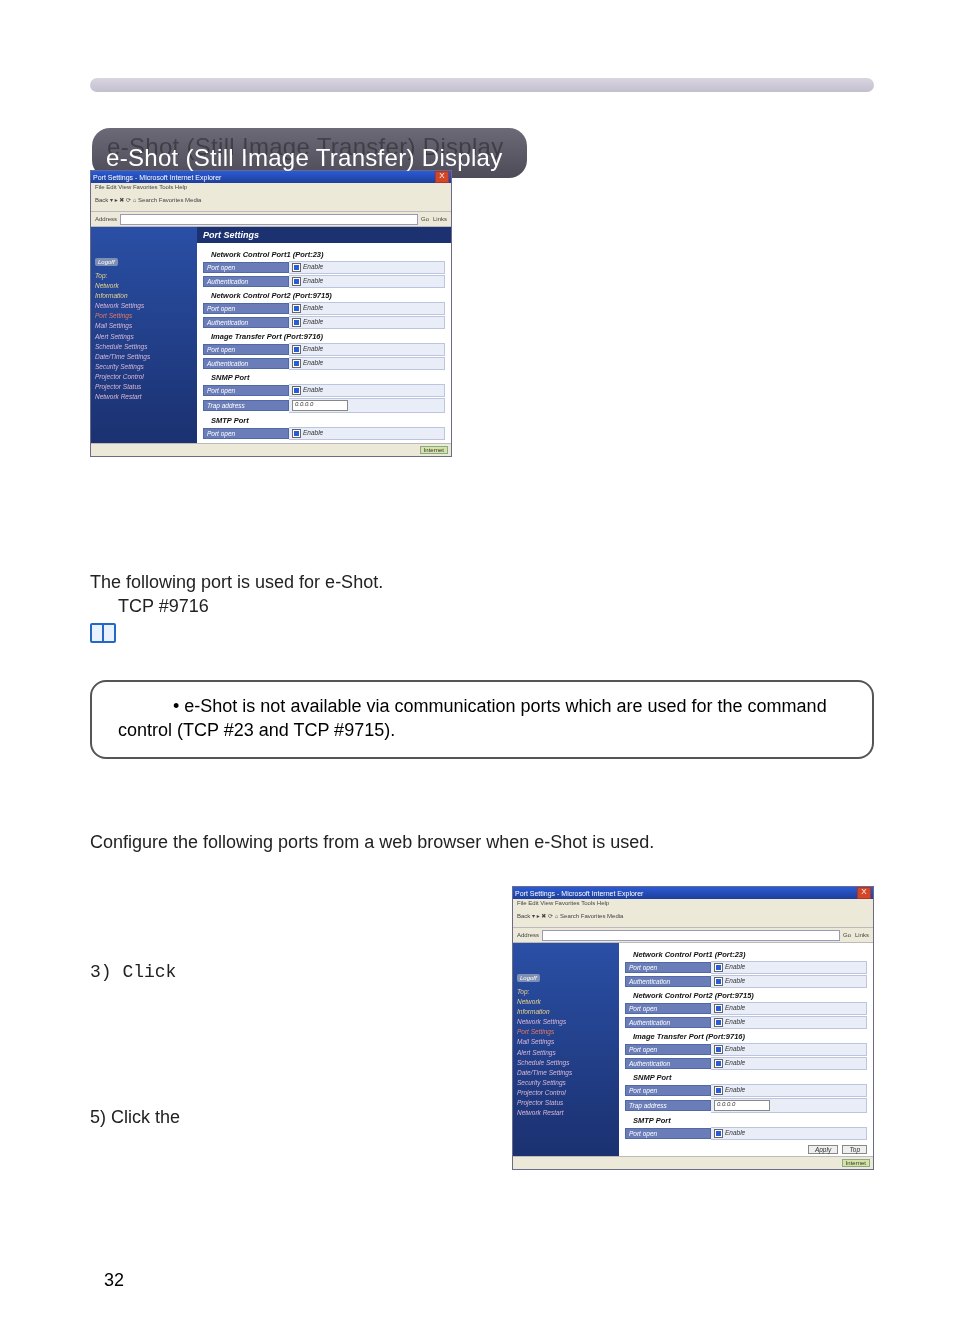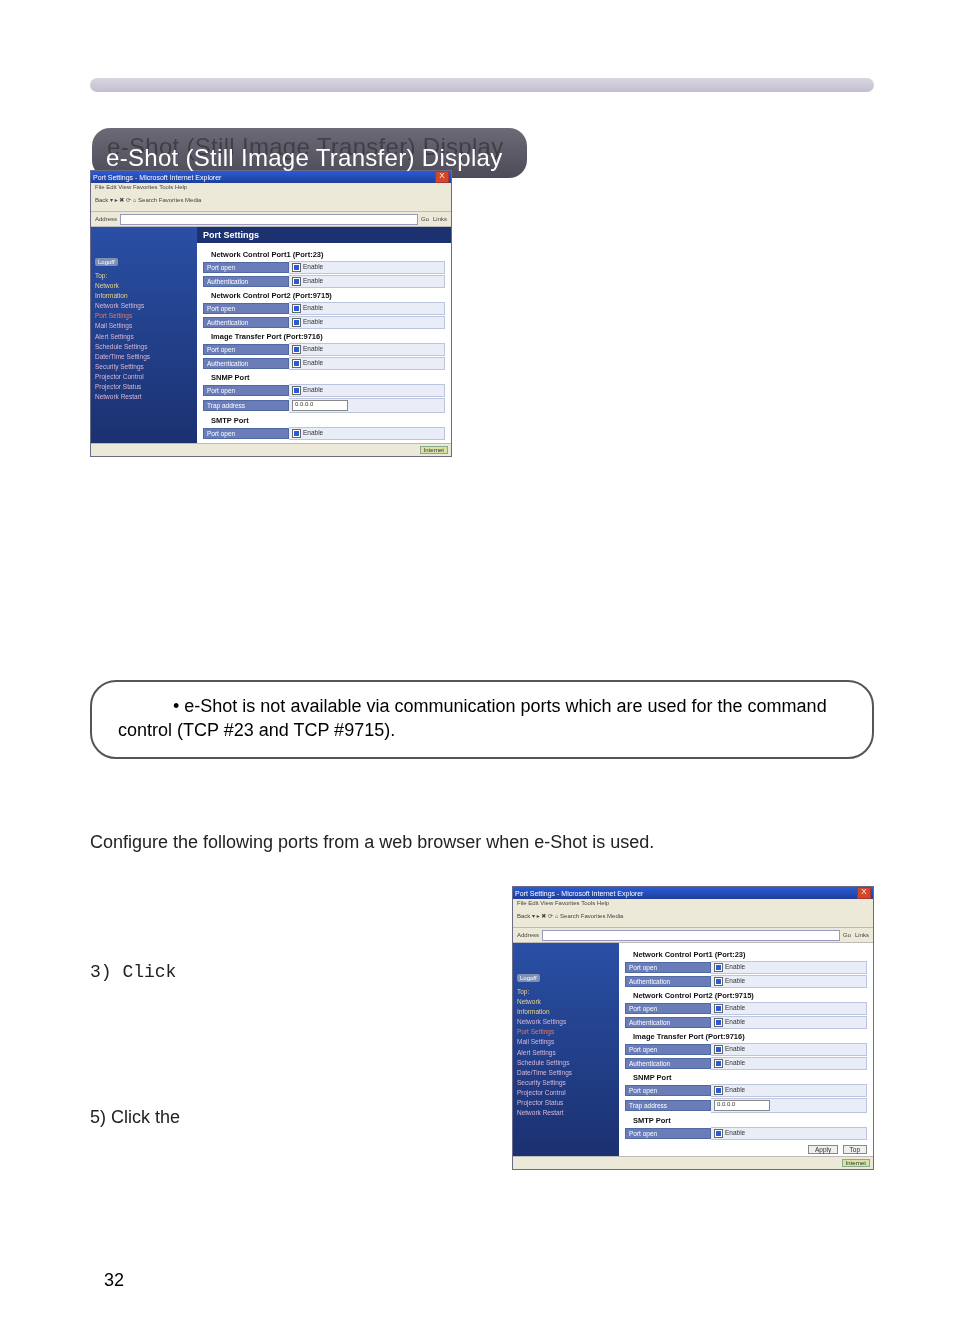--- a/index.html
+++ b/index.html
@@ -66,21 +66,21 @@
     justify-content:space-between;
     padding:0 2px;
     color:#fff;
     font-size:7px;
   }
   .ss-close { width:12px;height:10px;background:#d24726;border:1px solid #a33;line-height:8px;text-align:center;color:#fff;font-size:8px;}
   .ss-menubar { height:10px; background:#ece9d8;font-size:6px;color:#444;padding:1px 4px;}
   .ss-toolbar { height:14px; background:#ece9d8;font-size:6px;color:#444;padding:1px 4px;border-bottom:1px solid #bbb;}
   .ss-addrbar { height:12px; background:#ece9d8;font-size:6px;color:#444;padding:1px 4px;border-bottom:1px solid #bbb;display:flex;align-items:center;}
   .ss-addrbar .fld{flex:1;height:9px;background:#fff;border:1px solid #99b;margin:0 3px;}
-  .ss-body { display:flex; background:#fff;}
+  .ss-body { display:flex; background:#fff;font-style:italic;}
   .ss-side {
     width: 98px;
     background: linear-gradient(to bottom,#2a4fa5,#1b3170);
     color:#fff;
     font-size:6.5px;
     padding:3px 4px 5px;
   }
   .ss-side .logo { height:26px;}
   .ss-side .btn-logoff{ background:#7d8fb5;color:#fff;border-radius:2px;padding:1px 3px;margin:2px 0 4px;font-size:6px;display:inline-block;}
   .ss-side .lnk{ color:#e8d48a;margin:1px 0;}
@@ -110,21 +110,21 @@
     line-height: 1.35;
   }
   .book-icon {
     width: 22px; height: 16px; display:inline-block;
     border:2px solid #2268c4; background:#eaf2ff; border-radius:2px;
     position:relative;
   }
   .book-icon::after{content:"";position:absolute;left:50%;top:0;bottom:0;width:2px;background:#2268c4;transform:translateX(-1px);}
   .note-box {
     border: 2px solid #555;
-    border-radius: 26px;
+    border-radius: 16px;
     padding: 12px 26px 14px;
     font-size: 18px;
     line-height: 1.35;
   }
   .page-num{
     position:absolute;
     left:104px;
     bottom:48px;
     font-size:18px;
   }
@@ -216,20 +216,25 @@
               <div class="ss-cell-r"><span class="ss-chk on"></span>Enable</div>
             </div>
           </div>
       </div>
     </div>
     <div class="ss-status">
       <span class="ss-ind">Internet</span>
     </div>
   </div>
 
+  <div class="body-text" style="position:absolute; left:90px; top:570px; right:80px;">
+    <div>The following port is used for e-Shot.</div>
+    <div style="padding-left:28px">TCP #9716</div>
+    <div style="margin-top:4px"><span class="book-icon"></span></div>
+  </div>
 
   <div class="note-box" style="position:absolute; left:90px; right:80px; top:680px;">
     <span style="visibility:hidden">NOTE </span><span>• e-Shot is not available via communication ports which are used for the command control (TCP #23 and TCP #9715).</span>
   </div>
 
   <div class="body-text" style="position:absolute; left:90px; top:830px; right:80px;">Configure the following ports from a web browser when e-Shot is used.</div>
 
   <div class="body-text" style="position:absolute; left:90px; top:960px;font-family:Liberation Mono, monospace;">3) Click</div>
   <div class="body-text" style="position:absolute; left:90px; top:1105px;">5) Click the</div>
 

